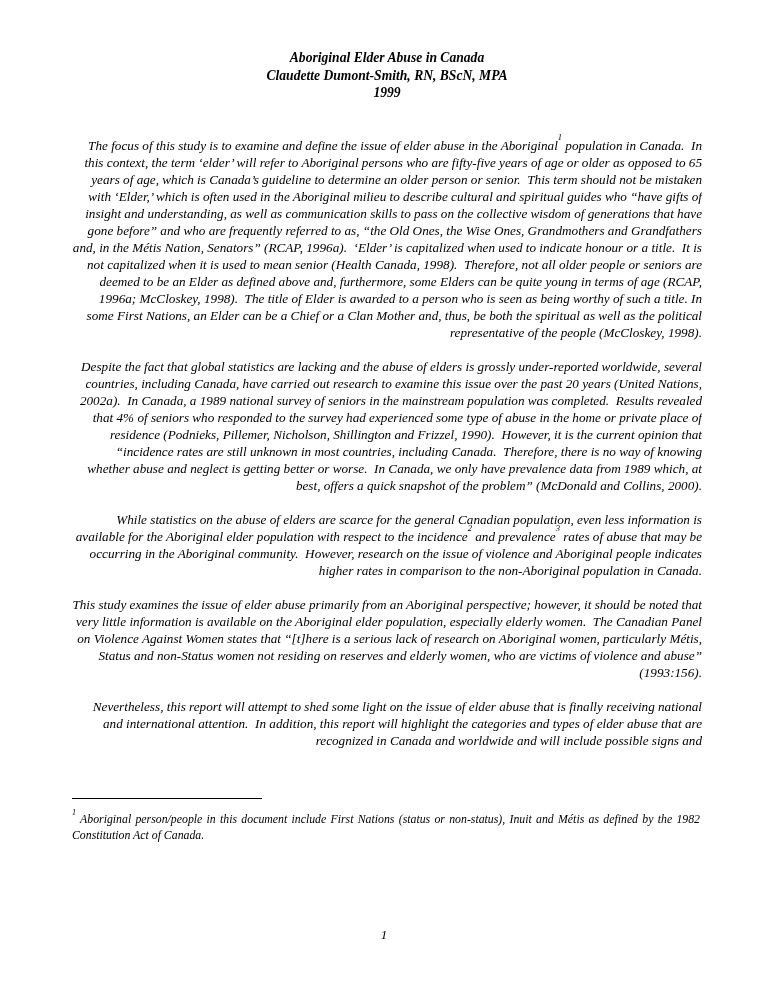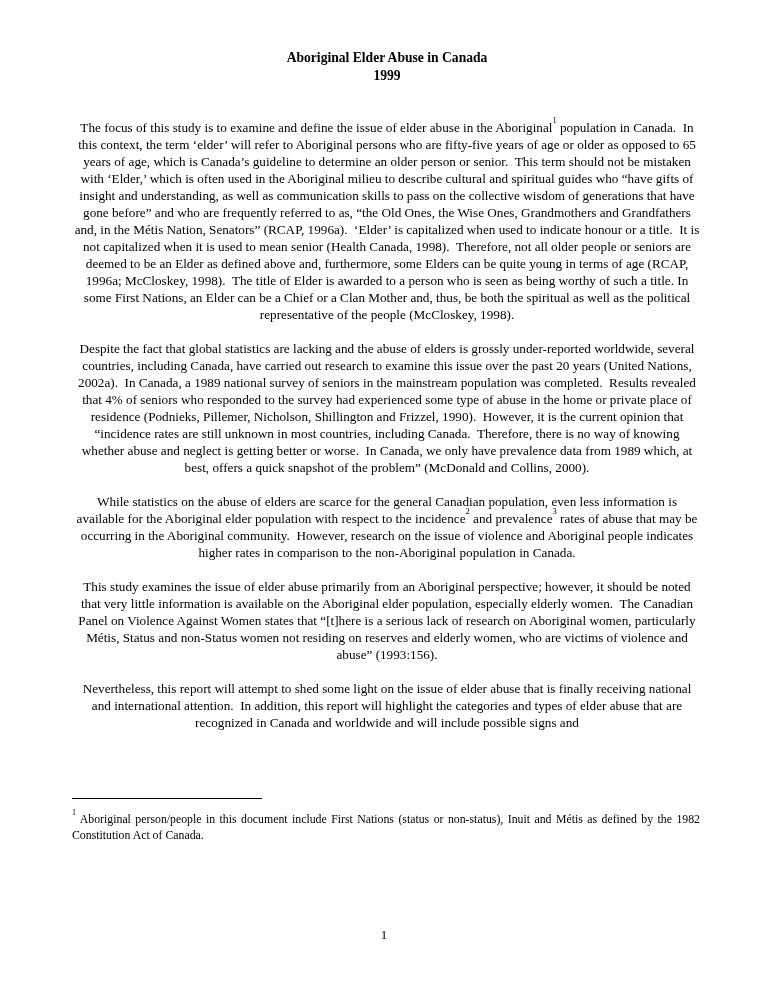--- a/index.html
+++ b/index.html
@@ -8,39 +8,40 @@
     background: #ffffff;
     font-family: "Liberation Serif", "DejaVu Serif", serif;
     color: #000000;
     position: relative;
     overflow: hidden;
   }
   .page {
     position: absolute; inset: 0;
     background: #ffffff;
     overflow: hidden;
+    font-style: italic;
   }
   .content {
     position: absolute;
     left: 72px; right: 66px; top: 49px;
     height: 748px;
     overflow: hidden;
   }
   .doc-header {
     text-align: center;
     font-weight: bold;
     font-size: 13.6px;
     line-height: 17.5px;
     margin-bottom: 35px;
   }
   .para {
     font-size: 13.2px;
     line-height: 17px;
     margin: 0 0 17px 0;
-    text-align: center;
+    text-align: right;
     white-space: pre-wrap;
   }
   sup.fnref {
     font-size: 8.5px;
     line-height: 0;
     position: relative;
     top: -4px;
   }
   .footnote-area {
     position: absolute;
@@ -71,20 +72,21 @@
     font-size: 13px;
   }
 </style>
 </head>
 <body>
 
 <div class="page">
   <div class="content">
     <div class="doc-header">
       <div>Aboriginal Elder Abuse in Canada</div>
+      <div>Claudette Dumont-Smith, RN, BScN, MPA</div>
       <div>1999</div>
     </div>
     <div>
         <p class="para">The focus of this study is to examine and define the issue of elder abuse in the Aboriginal<sup class="fnref">1</sup> population in Canada.  In this context, the term ‘elder’ will refer to Aboriginal persons who are fifty-five years of age or older as opposed to 65 years of age, which is Canada’s guideline to determine an older person or senior.  This term should not be mistaken with ‘Elder,’ which is often used in the Aboriginal milieu to describe cultural and spiritual guides who “have gifts of insight and understanding, as well as communication skills to pass on the collective wisdom of generations that have gone before” and who are frequently referred to as, “the Old Ones, the Wise Ones, Grandmothers and Grandfathers and, in the Métis Nation, Senators” (RCAP, 1996a).  ‘Elder’ is capitalized when used to indicate honour or a title.  It is not capitalized when it is used to mean senior (Health Canada, 1998).  Therefore, not all older people or seniors are deemed to be an Elder as defined above and, furthermore, some Elders can be quite young in terms of age (RCAP, 1996a; McCloskey, 1998).  The title of Elder is awarded to a person who is seen as being worthy of such a title. In some First Nations, an Elder can be a Chief or a Clan Mother and, thus, be both the spiritual as well as the political representative of the people (McCloskey, 1998).</p>
         <p class="para">Despite the fact that global statistics are lacking and the abuse of elders is grossly under-reported worldwide, several countries, including Canada, have carried out research to examine this issue over the past 20 years (United Nations, 2002a).  In Canada, a 1989 national survey of seniors in the mainstream population was completed.  Results revealed that 4% of seniors who responded to the survey had experienced some type of abuse in the home or private place of residence (Podnieks, Pillemer, Nicholson, Shillington and Frizzel, 1990).  However, it is the current opinion that “incidence rates are still unknown in most countries, including Canada.  Therefore, there is no way of knowing whether abuse and neglect is getting better or worse.  In Canada, we only have prevalence data from 1989 which, at best, offers a quick snapshot of the problem” (McDonald and Collins, 2000).</p>
         <p class="para">While statistics on the abuse of elders are scarce for the general Canadian population, even less information is available for the Aboriginal elder population with respect to the incidence<sup class="fnref">2</sup> and prevalence<sup class="fnref">3</sup> rates of abuse that may be occurring in the Aboriginal community.  However, research on the issue of violence and Aboriginal people indicates higher rates in comparison to the non-Aboriginal population in Canada.</p>
         <p class="para">This study examines the issue of elder abuse primarily from an Aboriginal perspective; however, it should be noted that very little information is available on the Aboriginal elder population, especially elderly women.  The Canadian Panel on Violence Against Women states that “[t]here is a serious lack of research on Aboriginal women, particularly Métis, Status and non-Status women not residing on reserves and elderly women, who are victims of violence and abuse” (1993:156).</p>
         <p class="para">Nevertheless, this report will attempt to shed some light on the issue of elder abuse that is finally receiving national and international attention.  In addition, this report will highlight the categories and types of elder abuse that are recognized in Canada and worldwide and will include possible signs and</p>
       </div>
   </div>

